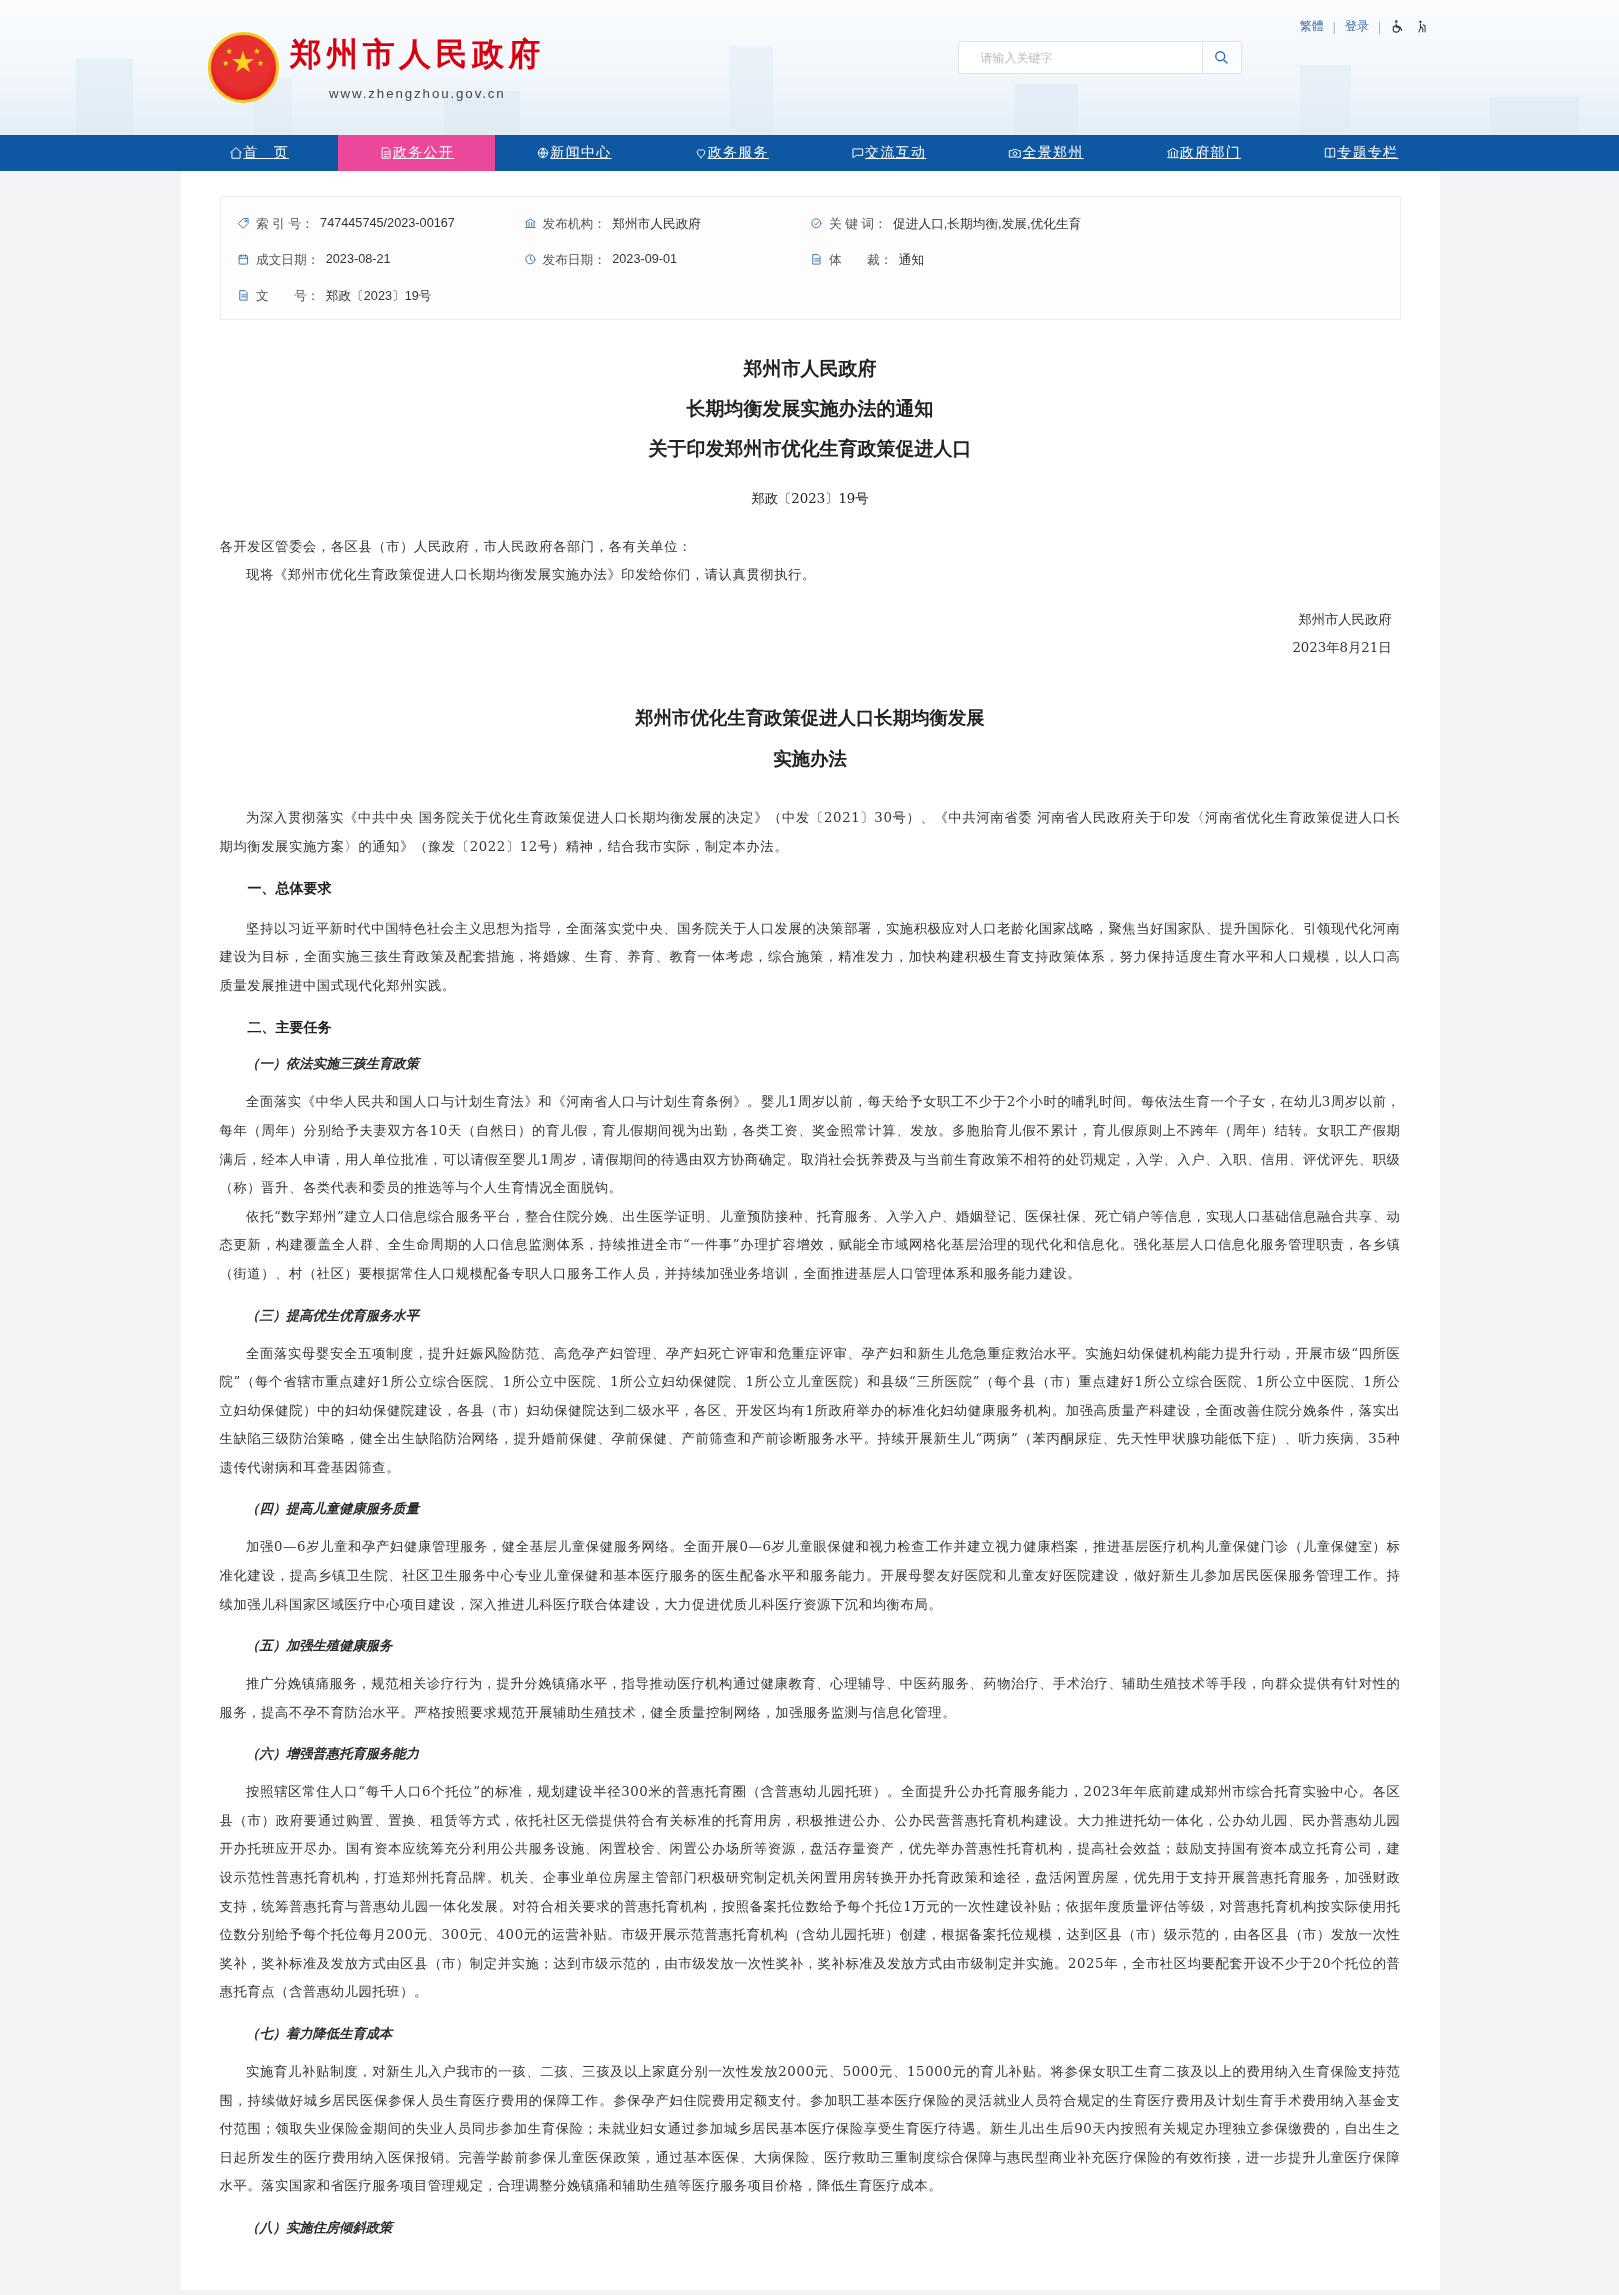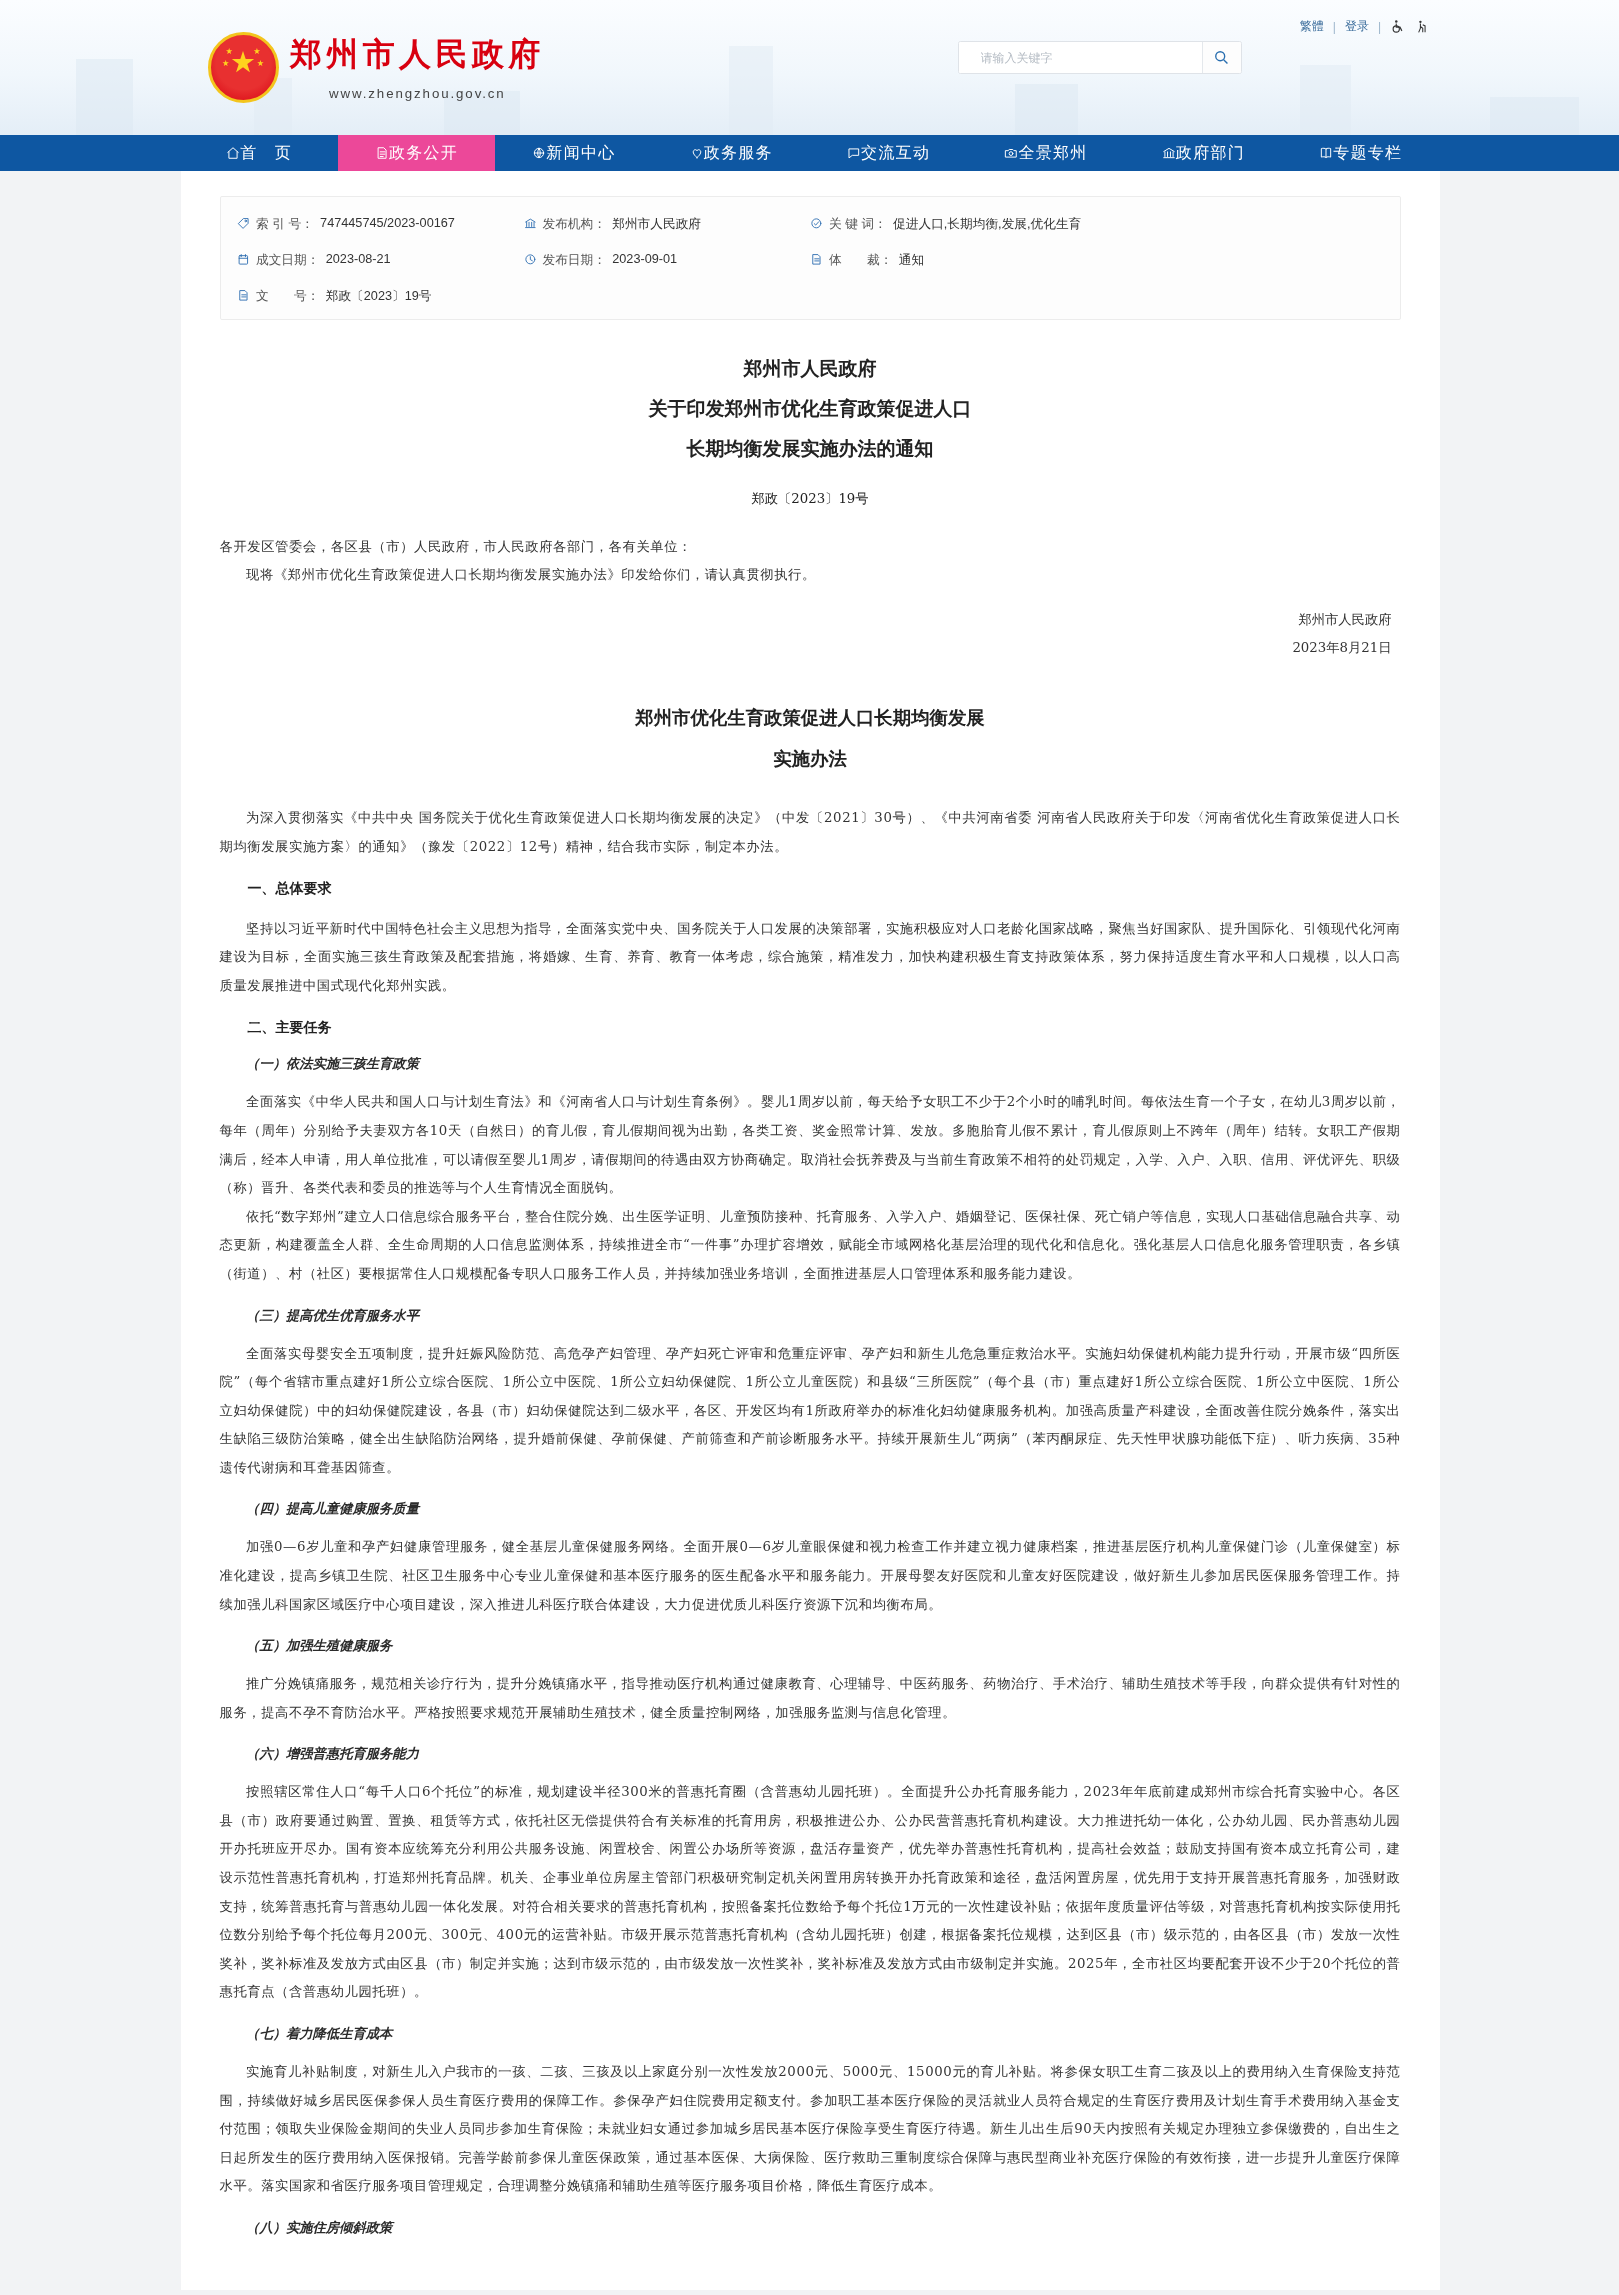--- a/index.html
+++ b/index.html
@@ -39,21 +39,21 @@
   .search-box input { flex:1; border:0; outline:none; padding:0 22px; font-size:12px; color:#333;
     font-family:"Liberation Sans", sans-serif; }
   .search-box input::placeholder { color:#b5bcc4; }
   .search-btn { width:39px; border:0; border-left:0.6px solid #e4e8ec; background:#fdfdfd; cursor:pointer;
     display:flex; align-items:center; justify-content:center; }
 
   
   .navbar { height:36px; background:#0e57a2; }
   .nav-inner { width:1259px; height:100%; margin:0 auto; display:flex; }
   .nav-item { flex:1; display:flex; align-items:center; justify-content:center; gap:0;
-    color:#fff; font-size:16px; cursor:pointer; letter-spacing:1.3px; }
+    color:#fff; font-size:14px; cursor:pointer; letter-spacing:1.3px;text-decoration:underline; }
   .nav-item.active { background:#ec4899; }
   .nav-item svg { display:block; }
 
   
   .card { width:1259px; margin:0 auto; background:#fff; padding:25px 39px 38px; }
 
   .meta-panel { border:0.6px solid #ececec; background:#fdfdfd; border-radius:1.9px;
     padding:19px 16.5px 14px; display:grid; grid-template-columns:1fr 1fr 1fr 1fr; row-gap:19px; }
   .meta-item { display:flex; align-items:flex-start; gap:6.3px; font-size:12.7px; color:#333; }
   .meta-item .mi-icon { flex:0 0 auto; margin-top:0.6px; }
@@ -253,22 +253,22 @@
         <span class="mi-icon"><svg width="12.7" height="12.7" viewBox="0 0 24 24" fill="none" stroke="#2b6cb0" stroke-width="1.7" stroke-linecap="round" stroke-linejoin="round">
             <path d="M6 3h9l4 4v14H6z M9 11h8M9 15h8"></path>
           </svg></span>
         <span class="mi-label">文　　号：</span>
         <span class="mi-value">郑政〔2023〕19号</span>
       </div>
     </div>
 
   <div class="article" id="article">
       <div class="blk-title">郑州市人民政府</div>
+      <div class="blk-title">长期均衡发展实施办法的通知</div>
       <div class="blk-title">关于印发郑州市优化生育政策促进人口</div>
-      <div class="blk-title">长期均衡发展实施办法的通知</div>
       <div class="blk-docnum">郑政〔2023〕19号</div>
       <div class="blk-addr">各开发区管委会，各区县（市）人民政府，市人民政府各部门，各有关单位：</div>
       <div class="blk-para">现将《郑州市优化生育政策促进人口长期均衡发展实施办法》印发给你们，请认真贯彻执行。</div>
       <div class="blk-right first">郑州市人民政府</div>
       <div class="blk-right">2023年8月21日</div>
       <div class="blk-title2 first">郑州市优化生育政策促进人口长期均衡发展</div>
       <div class="blk-title2 last">实施办法</div>
       <div class="blk-para">为深入贯彻落实《中共中央 国务院关于优化生育政策促进人口长期均衡发展的决定》（中发〔2021〕30号）、《中共河南省委 河南省人民政府关于印发〈河南省优化生育政策促进人口长期均衡发展实施方案〉的通知》（豫发〔2022〕12号）精神，结合我市实际，制定本办法。</div>
       <div class="blk-h1">一、总体要求</div>
       <div class="blk-para">坚持以习近平新时代中国特色社会主义思想为指导，全面落实党中央、国务院关于人口发展的决策部署，实施积极应对人口老龄化国家战略，聚焦当好国家队、提升国际化、引领现代化河南建设为目标，全面实施三孩生育政策及配套措施，将婚嫁、生育、养育、教育一体考虑，综合施策，精准发力，加快构建积极生育支持政策体系，努力保持适度生育水平和人口规模，以人口高质量发展推进中国式现代化郑州实践。</div>

